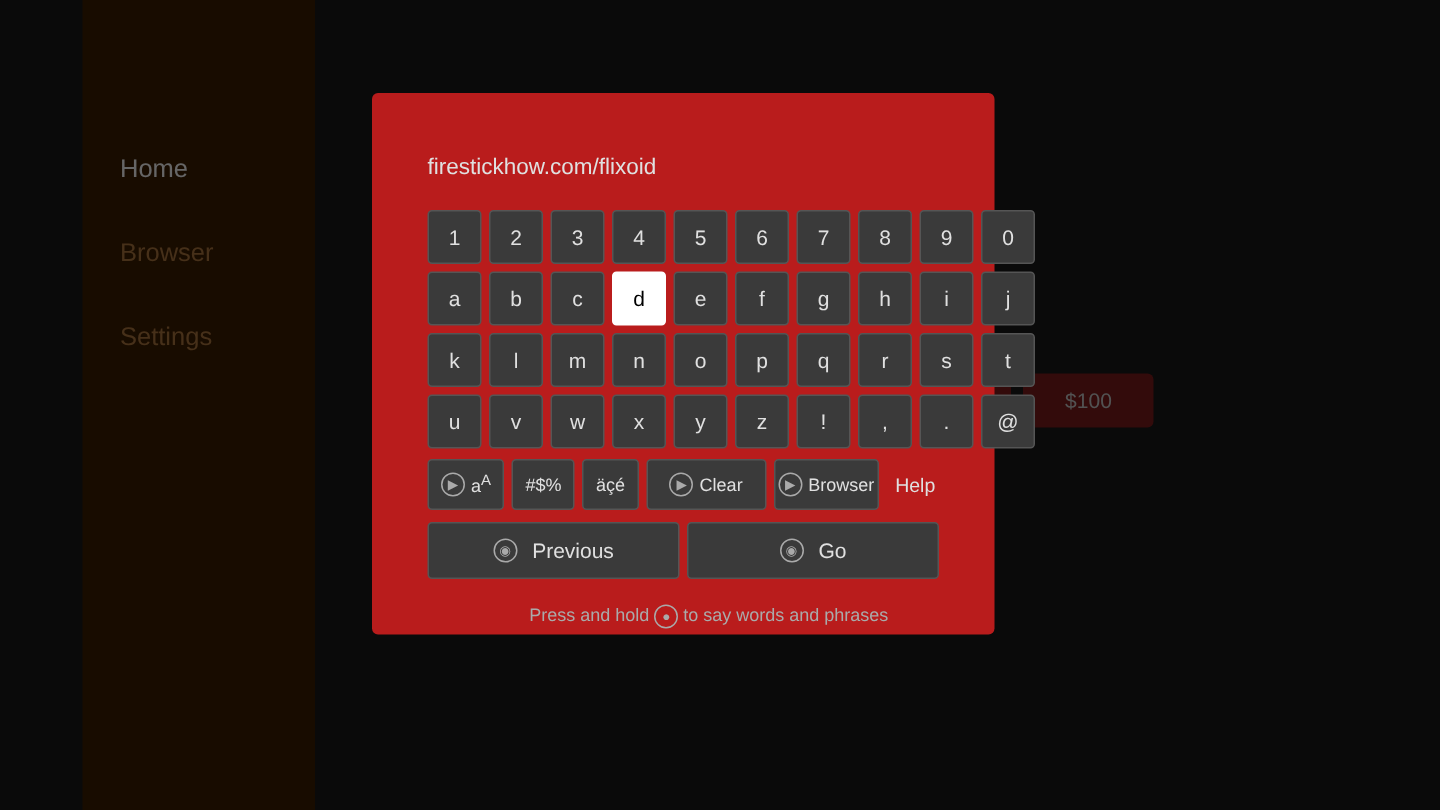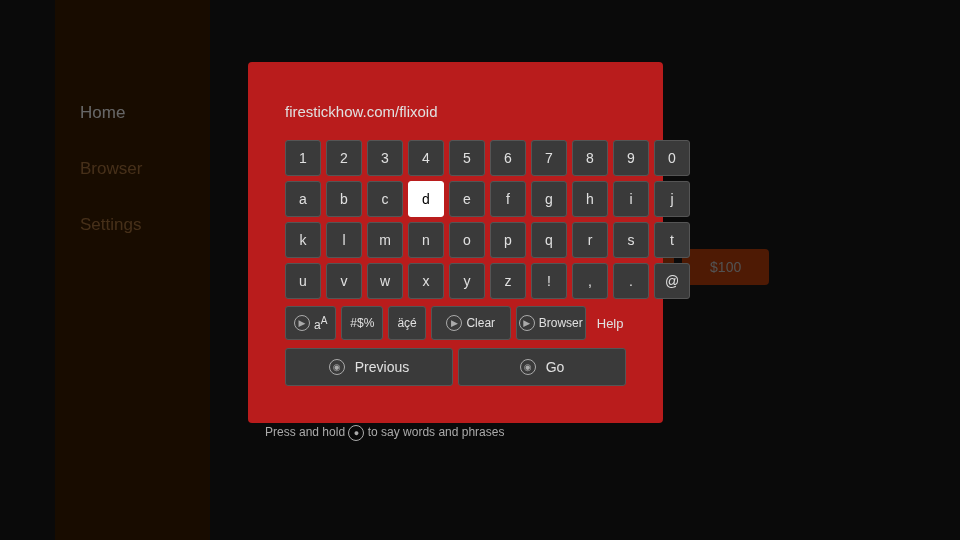--- a/index.html
+++ b/index.html
@@ -63,21 +63,21 @@
       height: 36px;
       border-radius: 3px;
       margin-bottom: 10px;
     }
     .donation-buttons {
       display: flex;
       gap: 8px;
       margin-top: 30px;
     }
     .donation-btn {
-      background: #c2410c;
+      background: #7f1d1d;
       color: #ccc;
       padding: 10px 28px;
       border-radius: 4px;
       font-size: 14px;
       text-align: center;
     }
 
     
     .dialog {
       position: absolute;
@@ -195,23 +195,24 @@
       font-size: 14px;
       display: flex;
       align-items: center;
       justify-content: center;
       cursor: pointer;
       gap: 6px;
     }
 
     
     .voice-hint {
+      text-align: center;
       color: #aaa;
       font-size: 12px;
-      margin-top: 30px;
+      margin-top: 8px;
     }
 
     .mic-icon {
       display: inline-flex;
       align-items: center;
       justify-content: center;
       width: 16px;
       height: 16px;
       border: 1.5px solid #aaa;
       border-radius: 50%;

